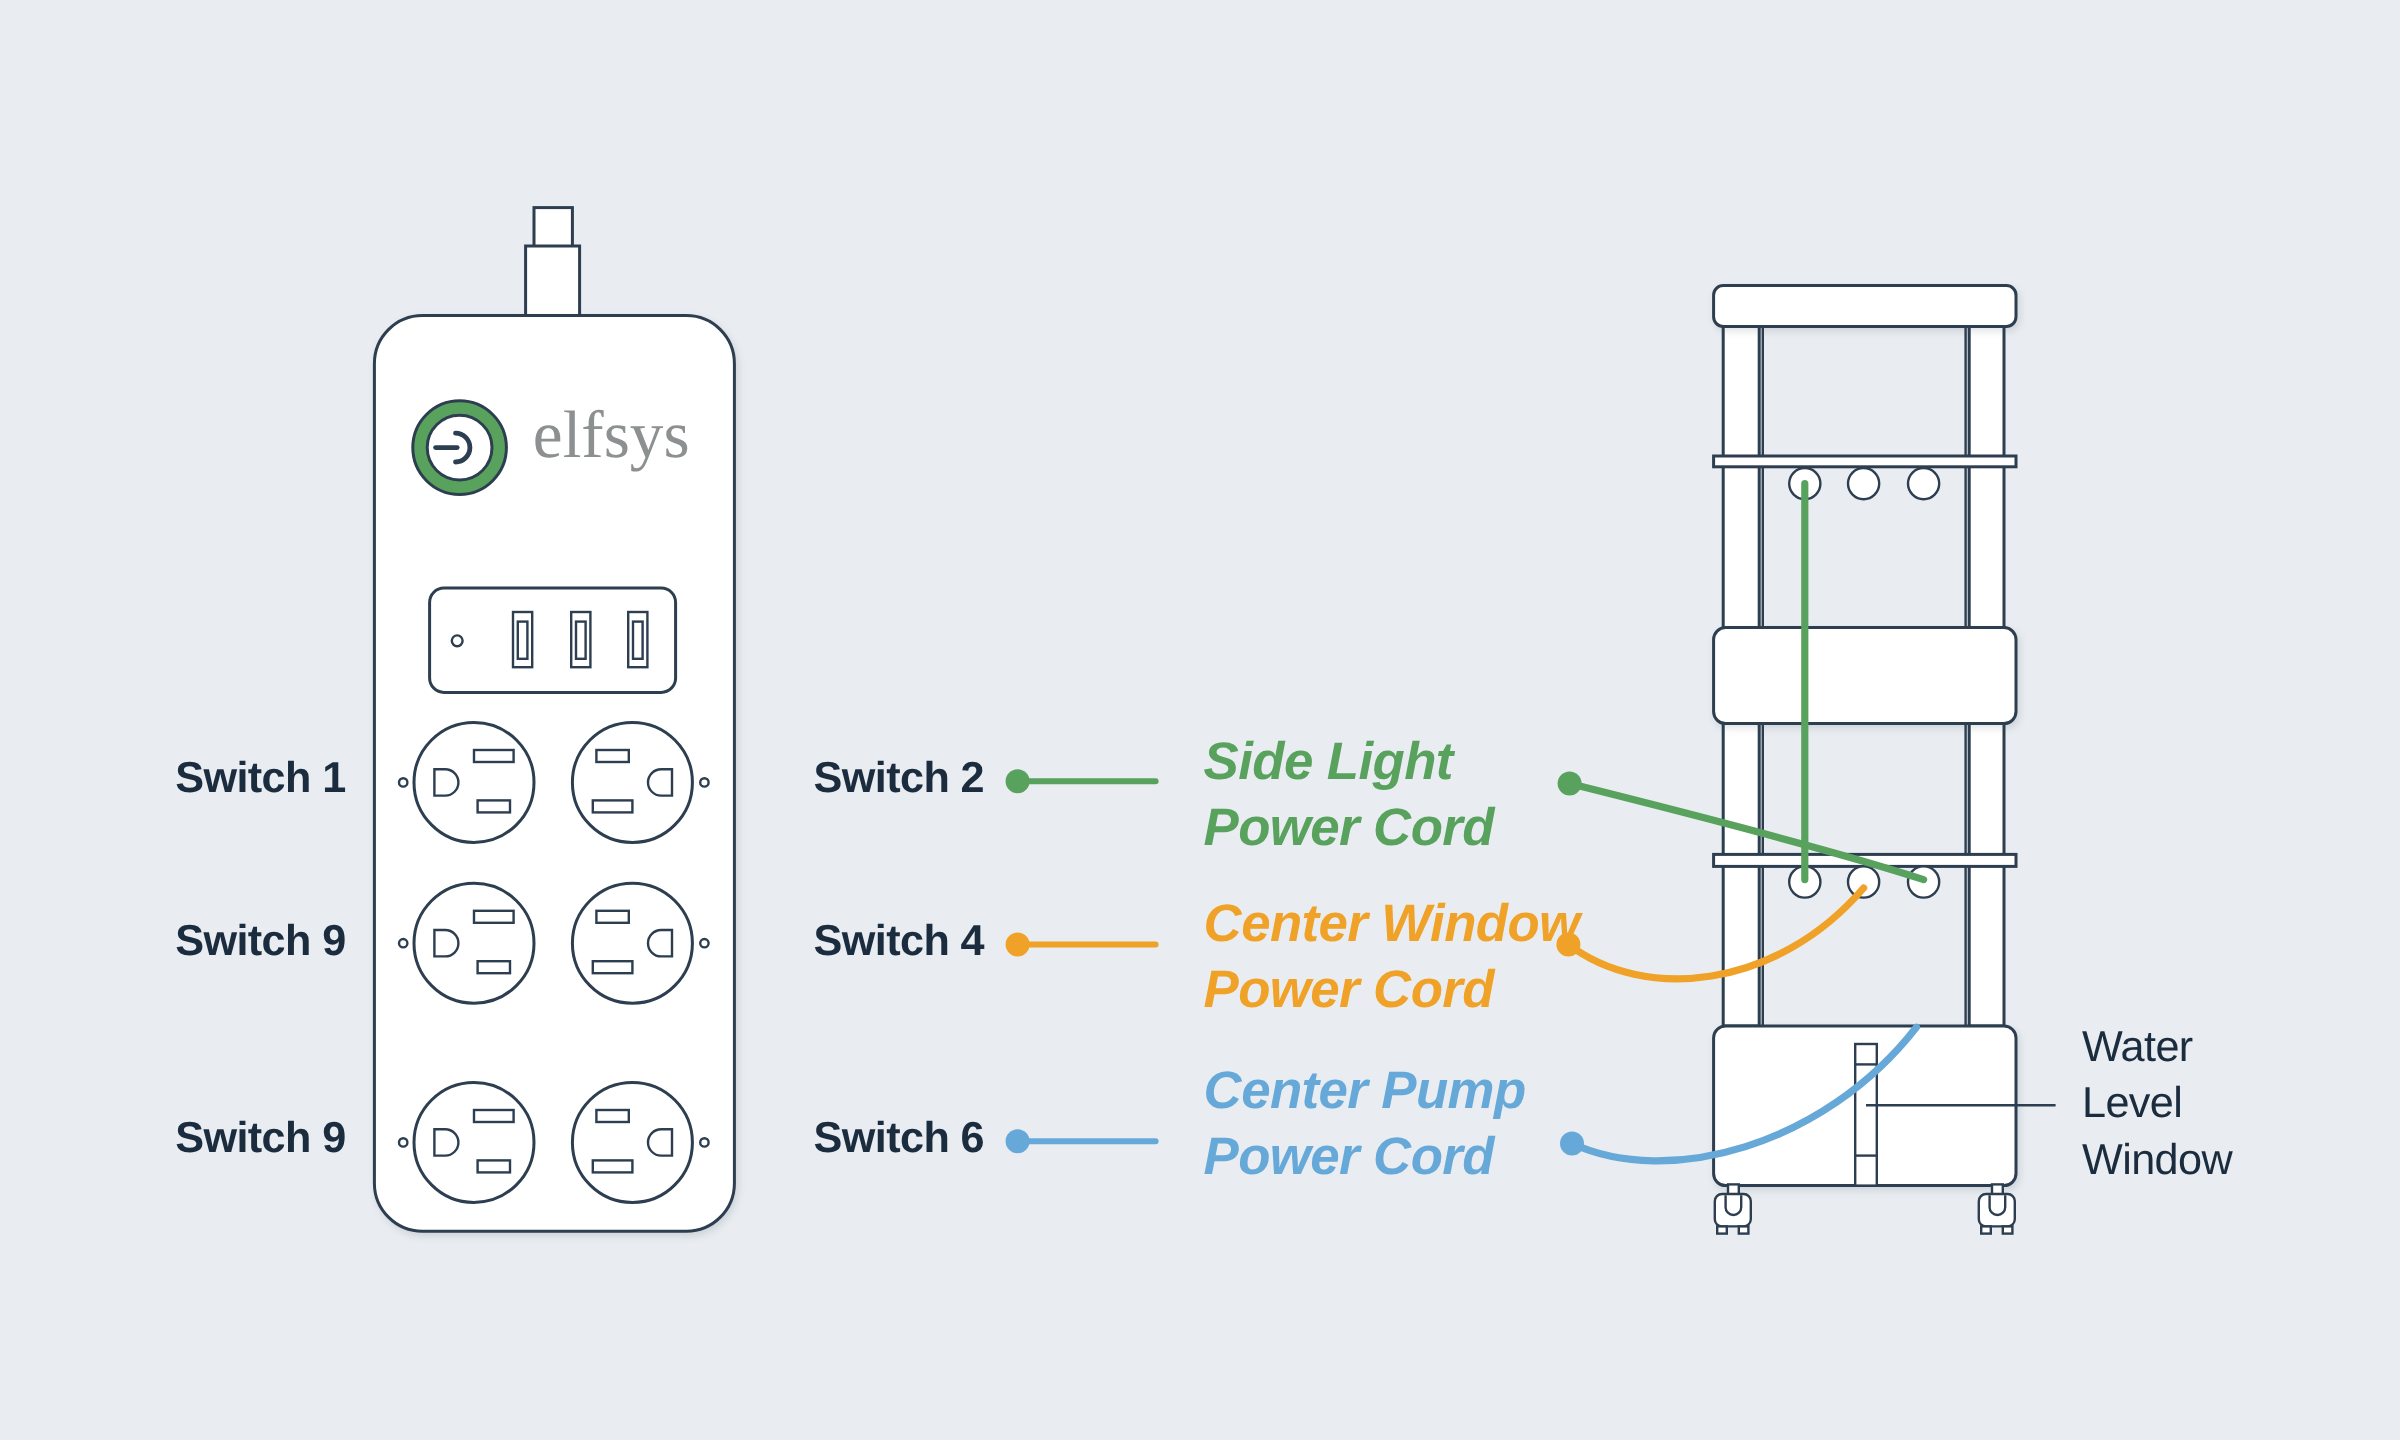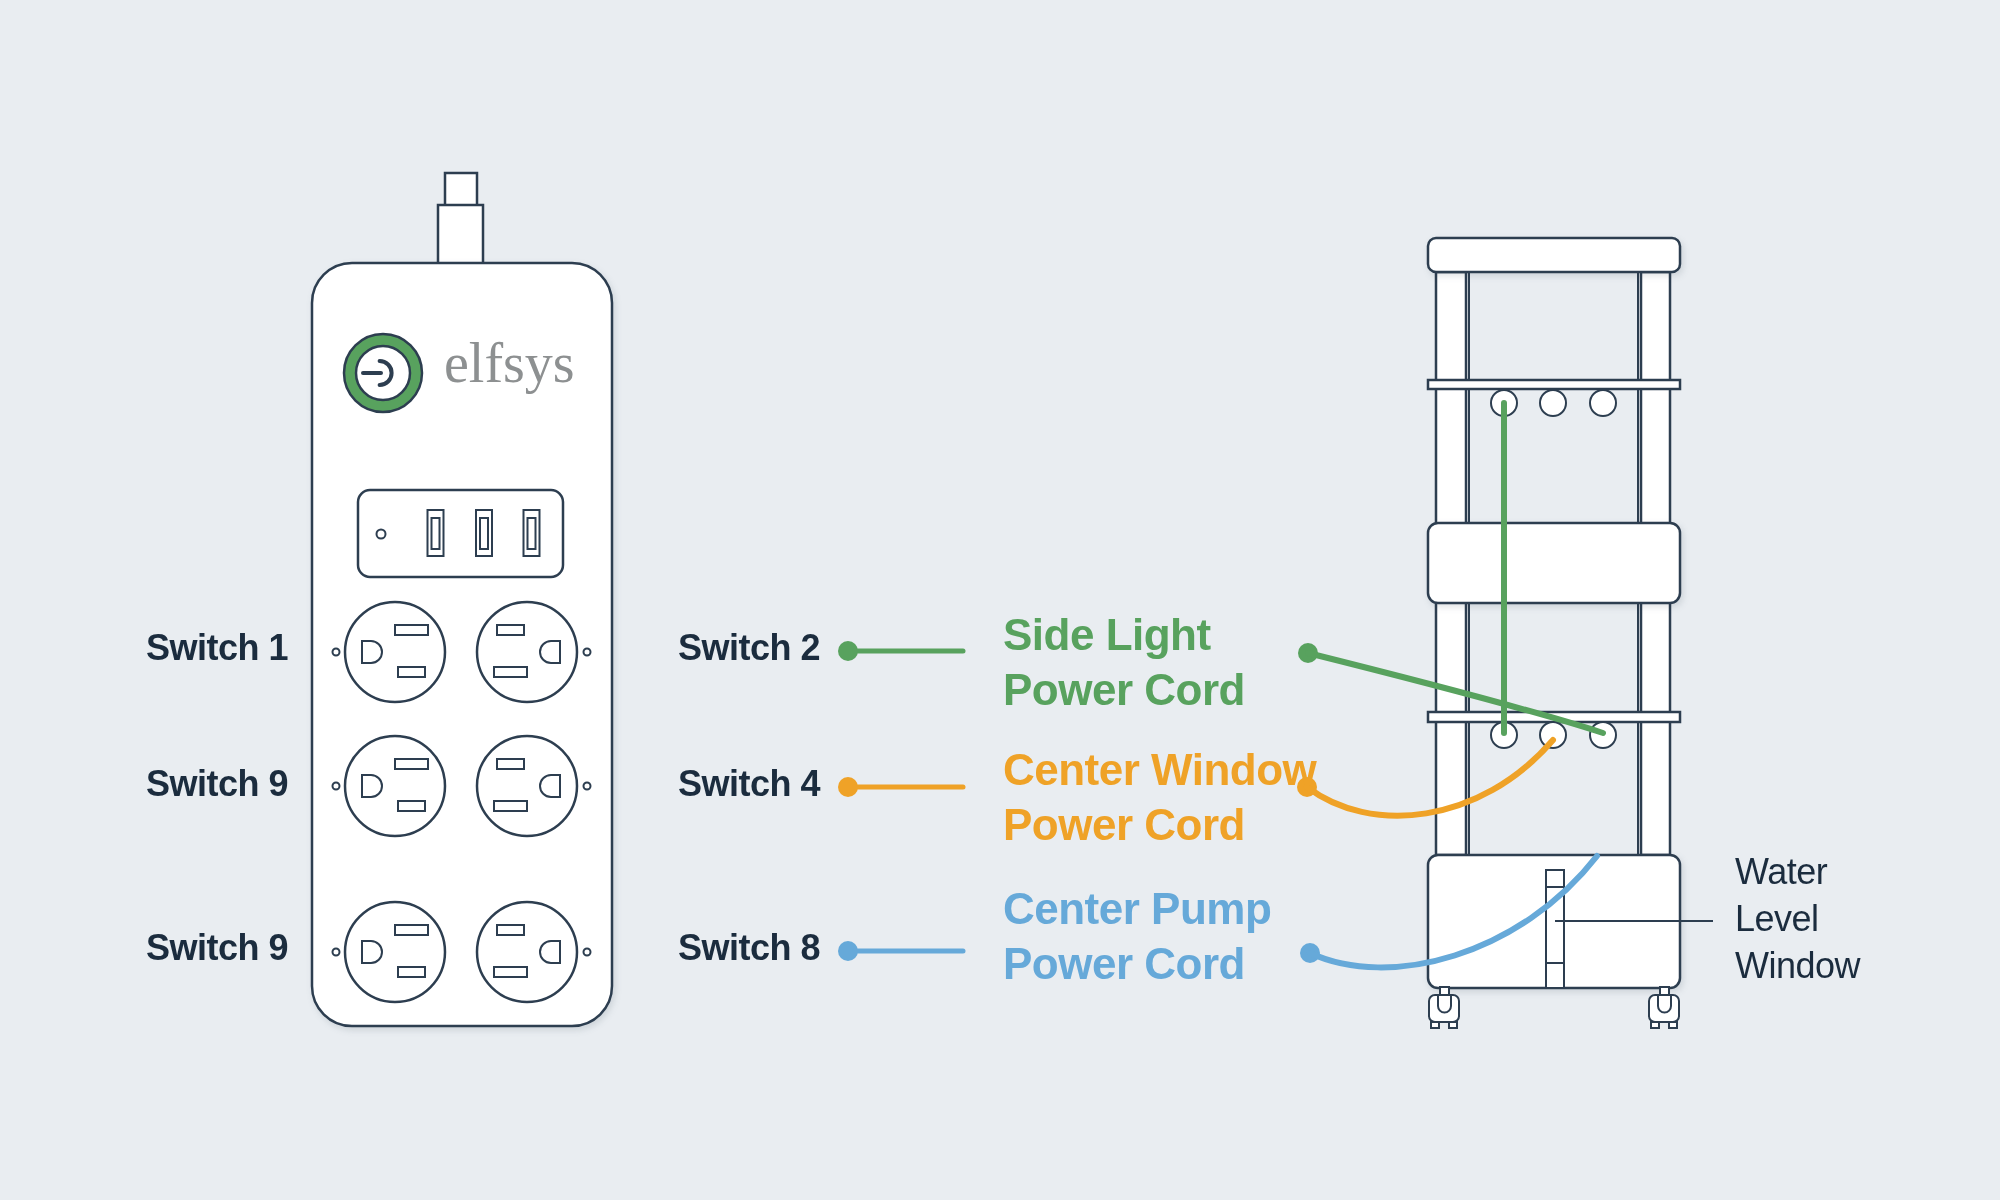--- a/index.html
+++ b/index.html
@@ -15,21 +15,21 @@
   .thin{stroke-width:2;}
   .shadow{filter:drop-shadow(2px 3px 3px rgba(45,62,80,0.14));}
   .cord{fill:none;stroke-width:6;stroke-linecap:round;}
   .connector{fill:none;stroke-width:5;stroke-linecap:round;}
   .c-green{stroke:var(--green);} .d-green{fill:var(--green);}
   .c-orange{stroke:var(--orange);} .d-orange{fill:var(--orange);}
   .c-blue{stroke:var(--blue);} .d-blue{fill:var(--blue);}
   .label{position:absolute;font-weight:bold;font-size:36px;line-height:42px;
          letter-spacing:-0.5px;color:var(--text-dark);white-space:nowrap;margin-left:25px;}
   .cord-label{position:absolute;font-weight:bold;font-size:44px;line-height:55px;
-         letter-spacing:-0.5px;white-space:nowrap;}
+         letter-spacing:-0.5px;white-space:nowrap;font-style:italic;}
   .cord-label.green{color:var(--green);} .cord-label.orange{color:var(--orange);}
   .cord-label.blue{color:var(--blue);}
   .water-label{position:absolute;font-weight:normal;font-size:36px;line-height:47px;
          letter-spacing:-0.5px;color:var(--text-dark);white-space:nowrap;}
   .brand{position:absolute;font-family:"Liberation Serif",serif;font-weight:400;
          font-size:56px;color:var(--logo-gray);letter-spacing:0;white-space:nowrap;}
 </style>
 </head>
 <body>
 
@@ -175,21 +175,21 @@
   </svg>
 
   <div class="brand" style="left:444px;top:331px;">elfsys</div>
 
   <div class="label" style="left:121px;top:627px;">Switch 1</div>
   <div class="label" style="left:121px;top:763px;">Switch 9</div>
   <div class="label" style="left:121px;top:927px;">Switch 9</div>
 
   <div class="label" style="left:653px;top:627px;">Switch 2</div>
   <div class="label" style="left:653px;top:763px;">Switch 4</div>
-  <div class="label" style="left:653px;top:927px;">Switch 8</div>
+  <div class="label" style="left:653px;top:927px;">Switch 6</div>
 
   <div class="cord-label green" style="left:1003px;top:607px;">
     <div>Side Light</div>
     <div>Power Cord</div>
   </div>
   <div class="cord-label orange" style="left:1003px;top:742px;">
     <div>Center Window</div>
     <div>Power Cord</div>
   </div>
   <div class="cord-label blue" style="left:1003px;top:881px;">

